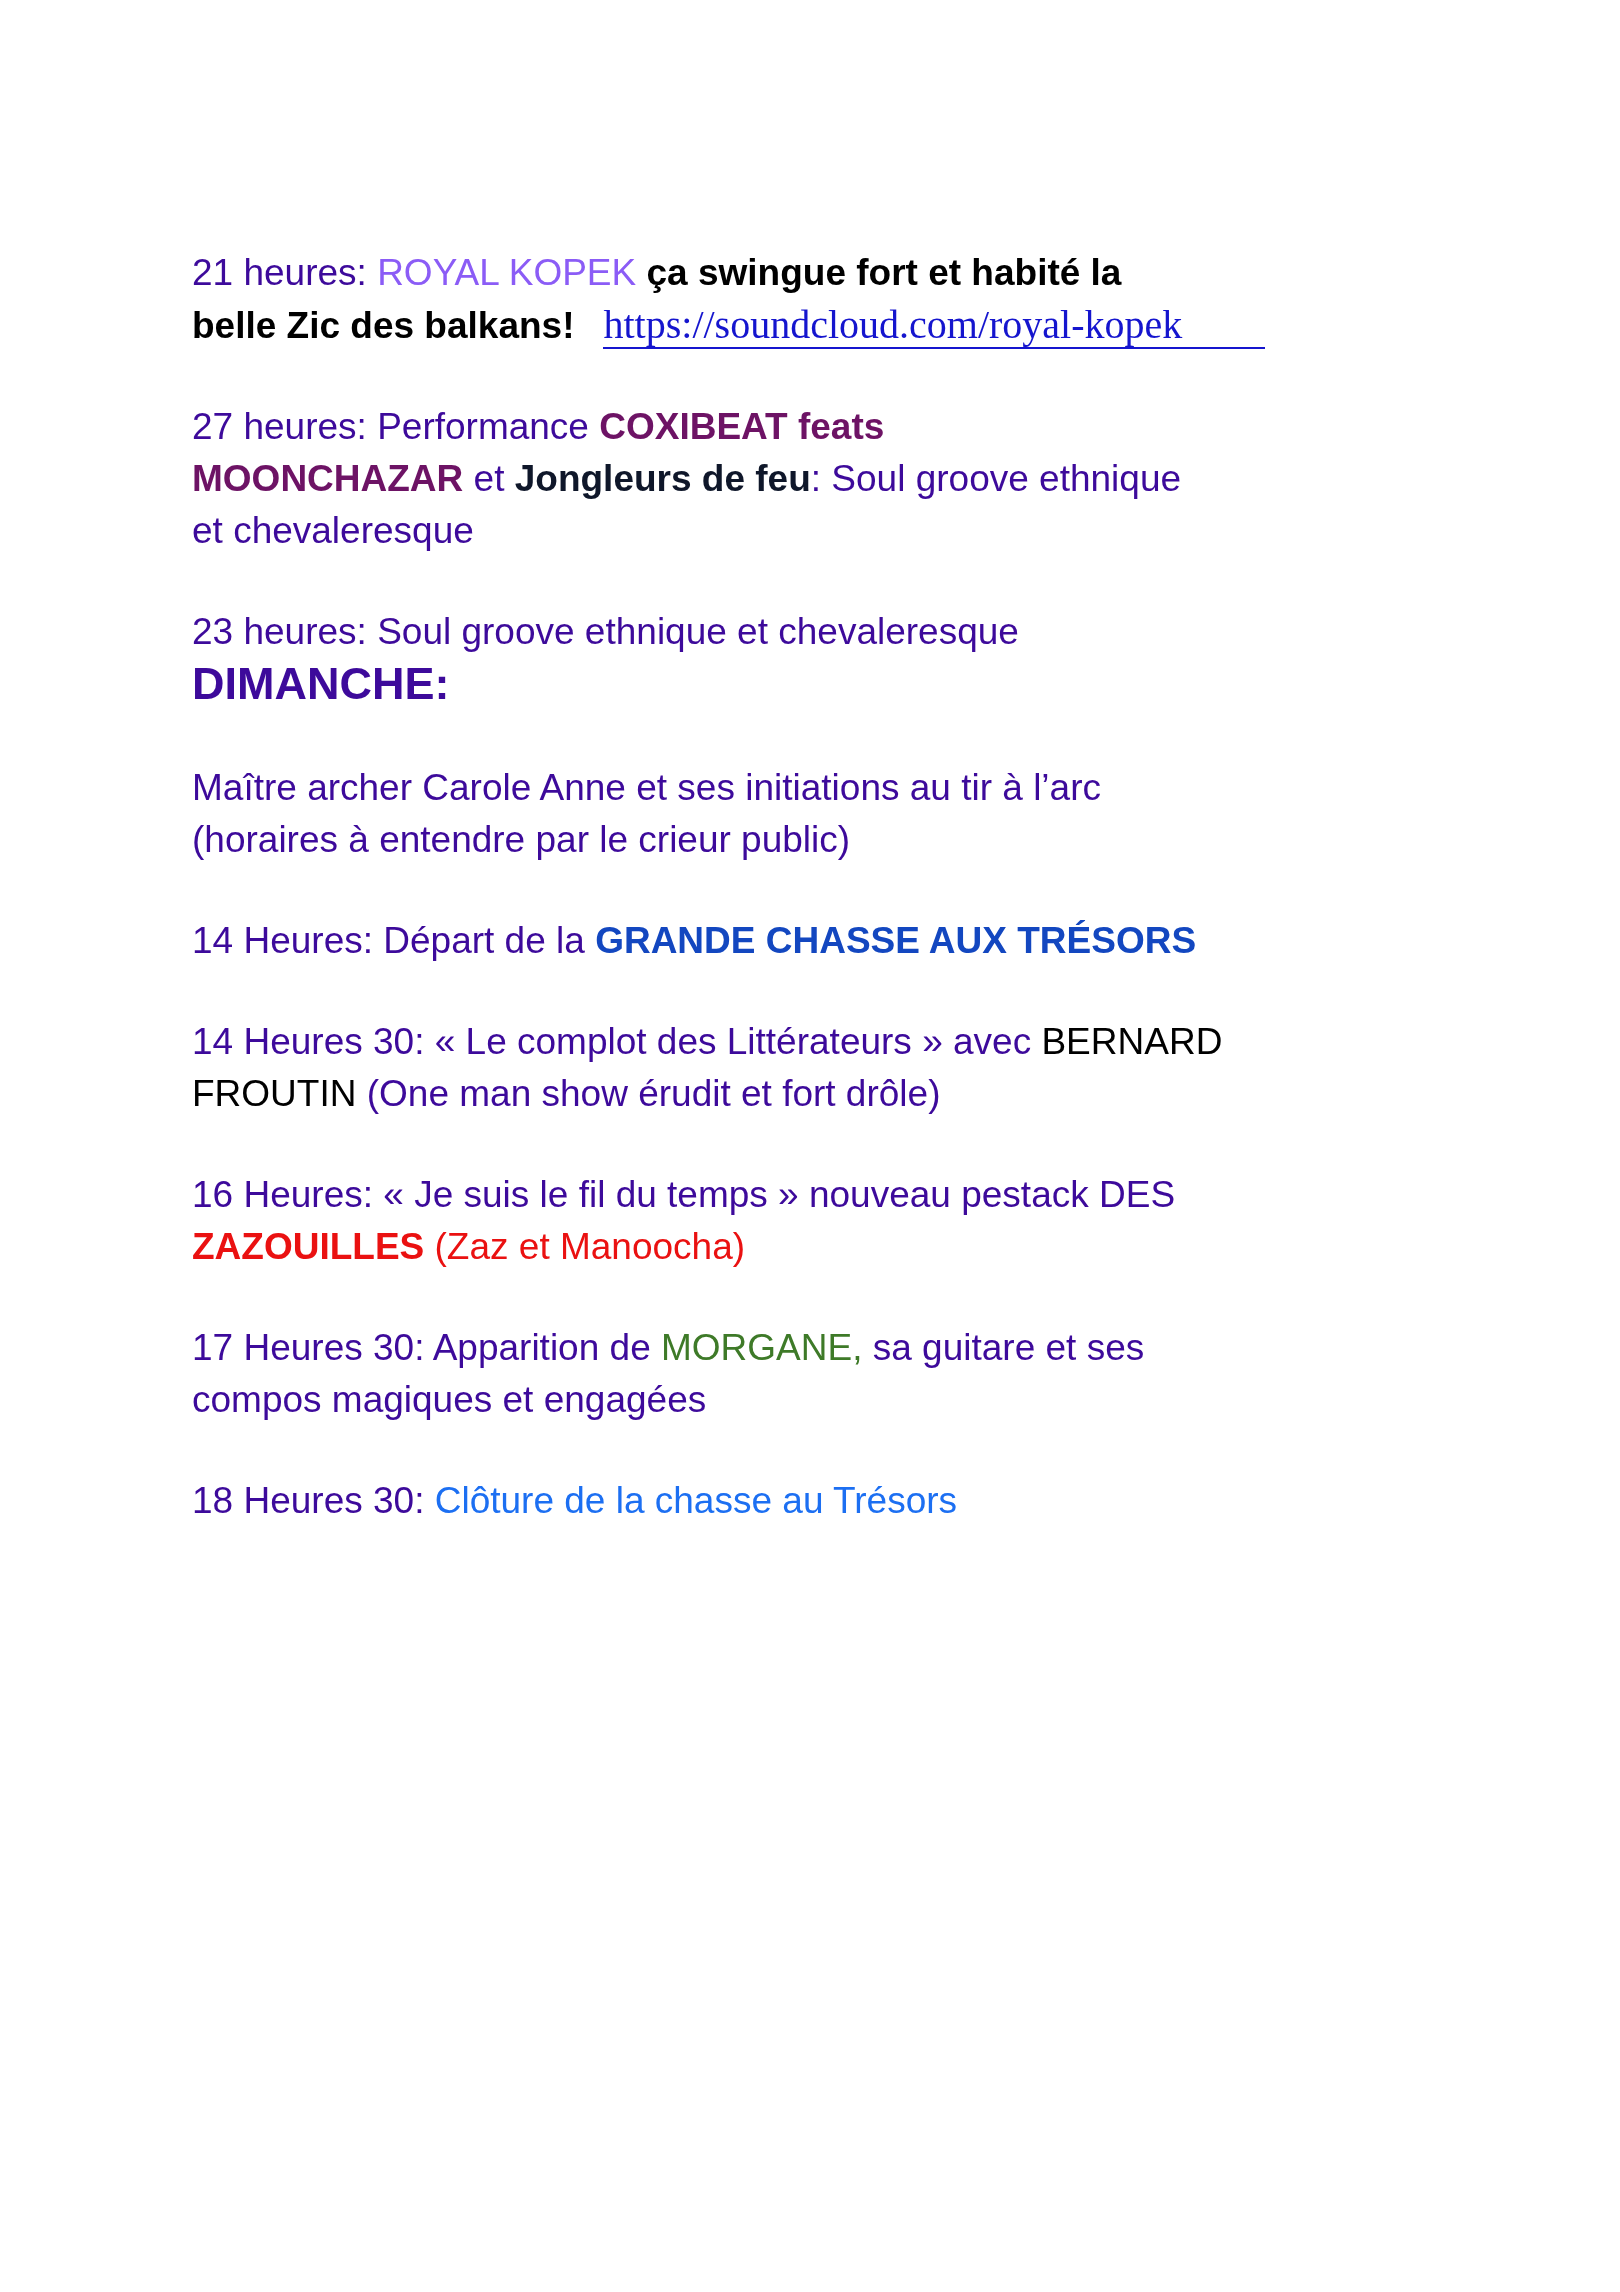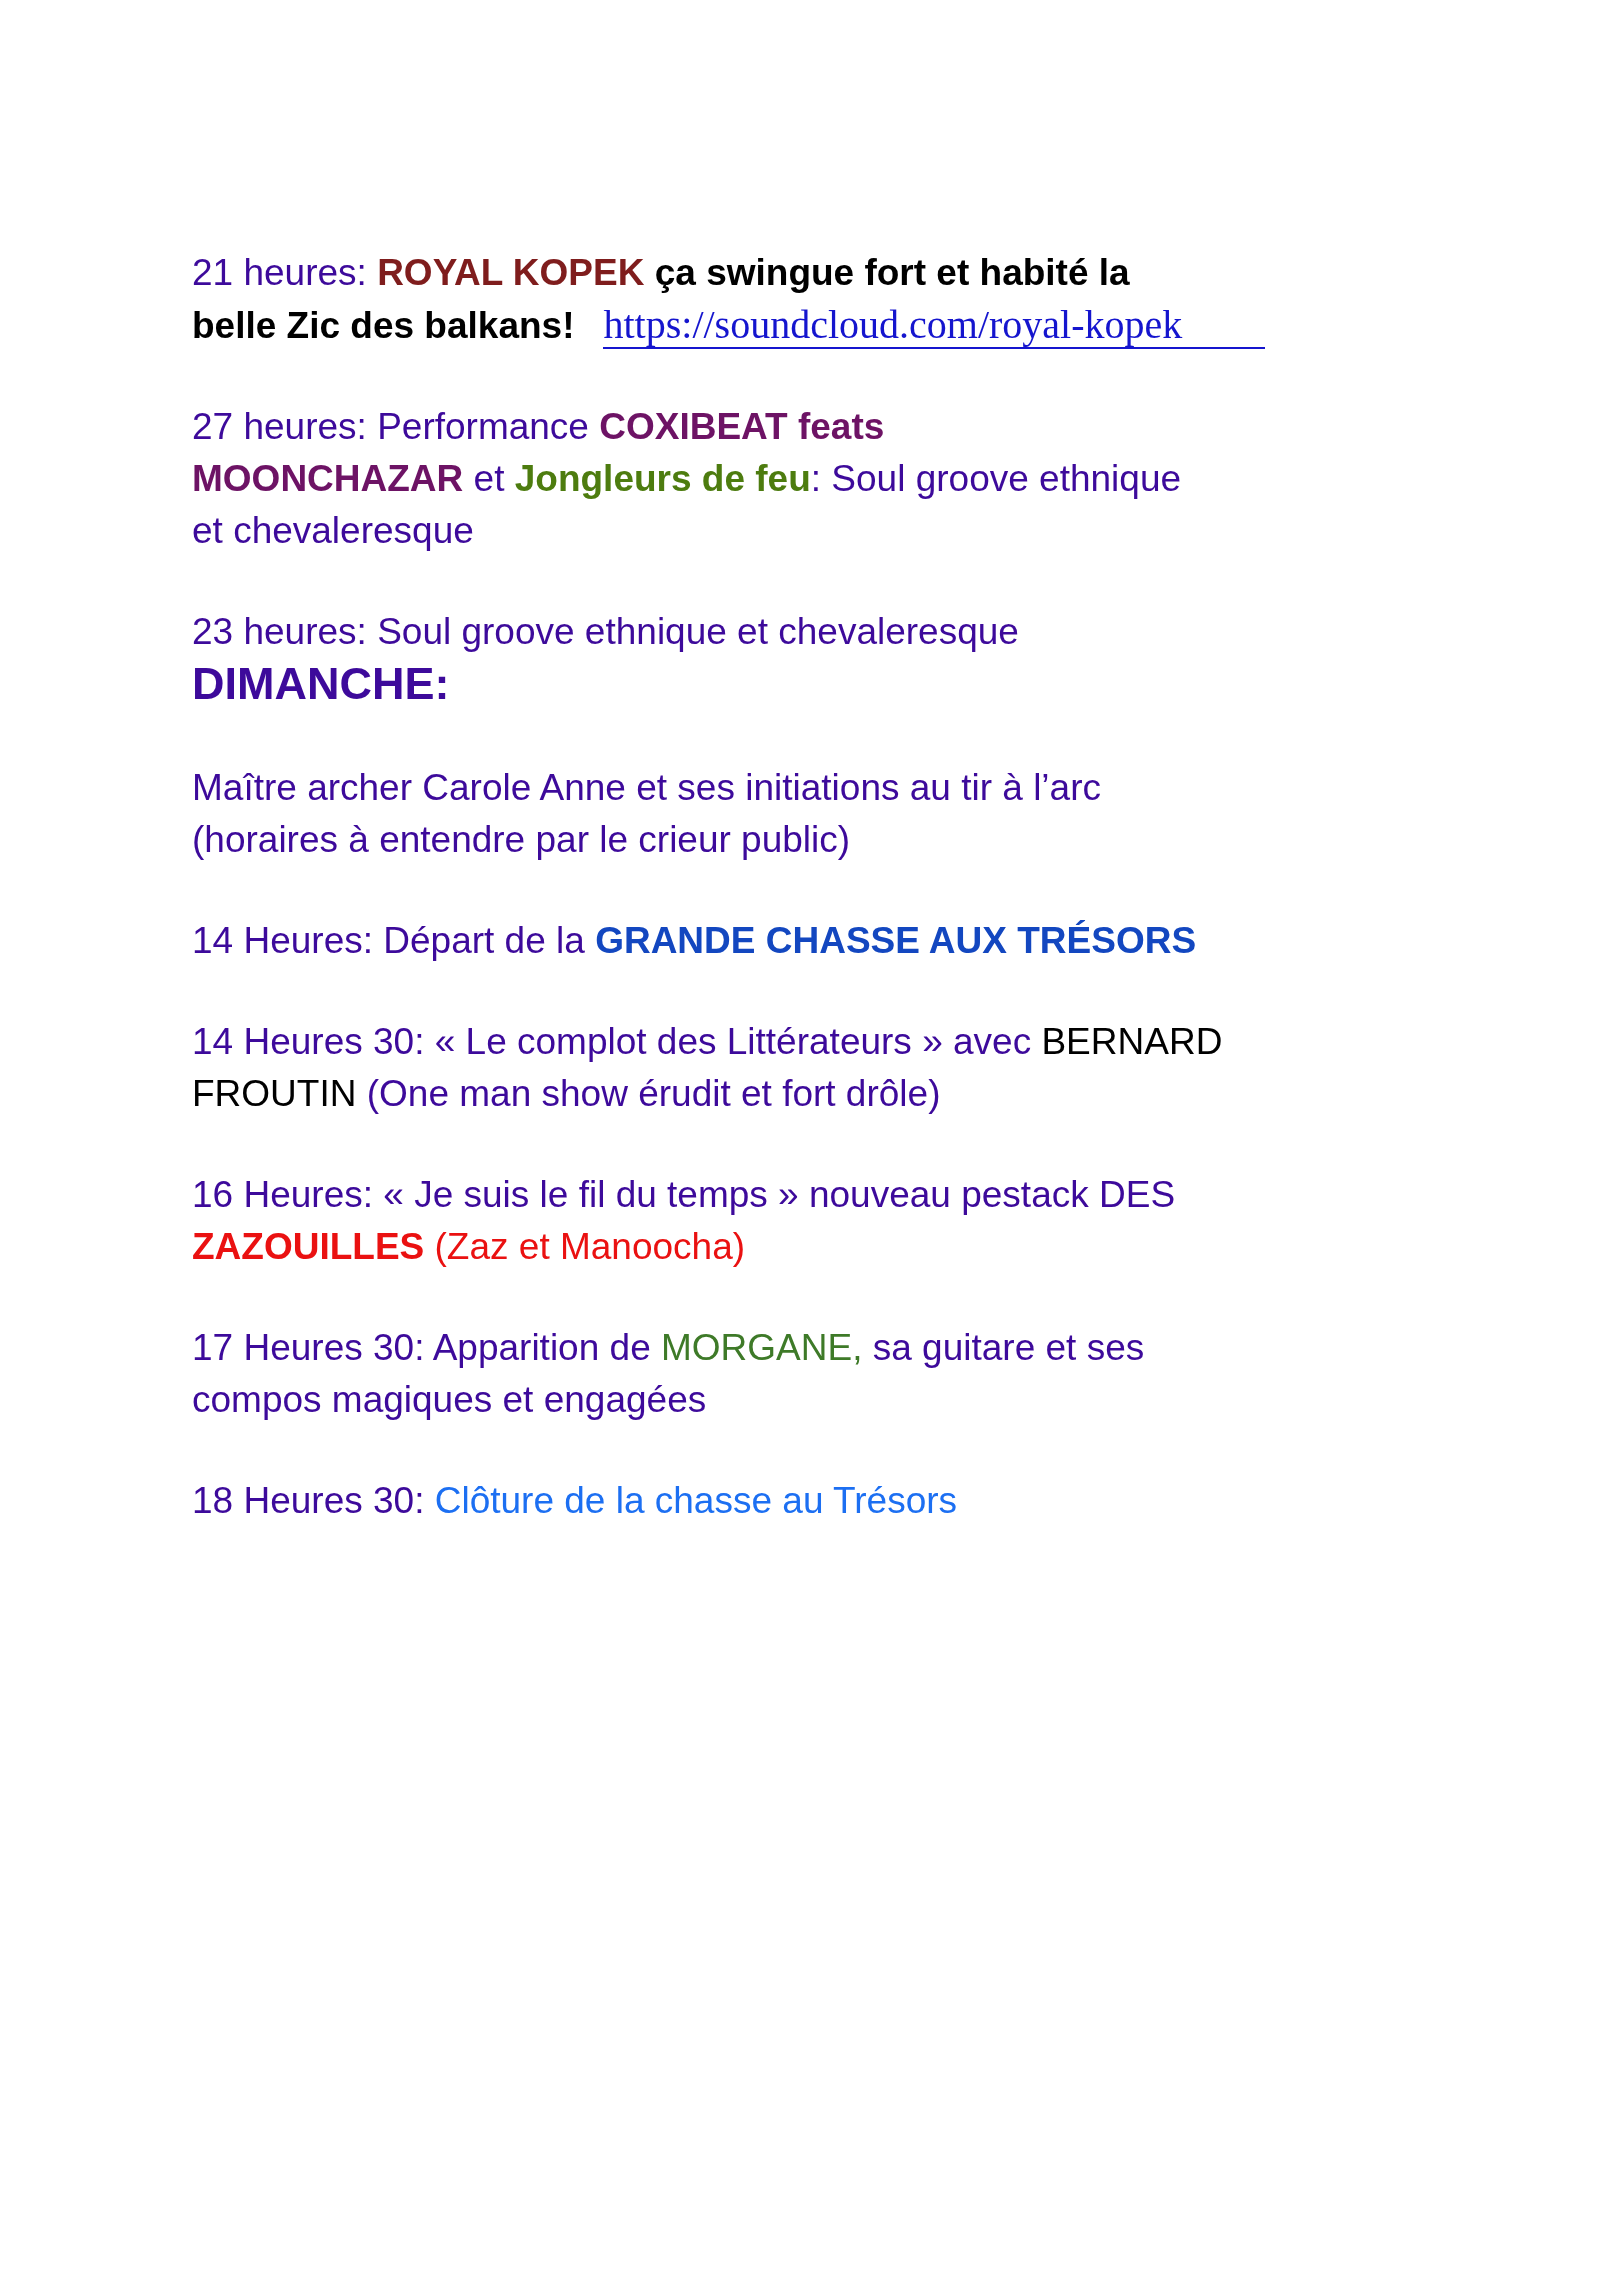--- a/index.html
+++ b/index.html
@@ -20,25 +20,25 @@
     padding: 247px 192px 0 192px;
     font-size: 37px;
     line-height: 52px;
     color: #3D0A9B;
   }
   .para { margin: 0 0 49px 0; }
   .line { white-space: nowrap; }
   .line.centered { white-space: nowrap; text-align: left; }
 
   .c-purple      { color: #3D0A9B; font-weight: 400; }
-  .c-darkred-b   { color: #7f1d1d; font-weight: 700; }
+  .c-darkred-b   { color: #8b5cf6; font-weight: 400; }
   .c-black-b     { color: #000000; font-weight: 700; }
   .c-black       { color: #000000; font-weight: 400; }
   .c-magenta-b   { color: #6D1365; font-weight: 700; margin-top: 37px; }
-  .c-orangered-b { color: #4d7c0f; font-weight: 700; }
+  .c-orangered-b { color: #0f172a; font-weight: 700; }
   .c-blue-b      { color: #1347C0; font-weight: 700; }
   .c-red-b       { color: #EA1111; font-weight: 700; }
   .c-red         { color: #EA1111; font-weight: 400; }
   .c-green       { color: #3E7A28; font-weight: 400; }
   .c-brightblue  { color: #1C6FF2; font-weight: 400; }
 
   .day-heading {
     font-size: 45px;
     font-weight: 700;
     color: #3D0A9B;

